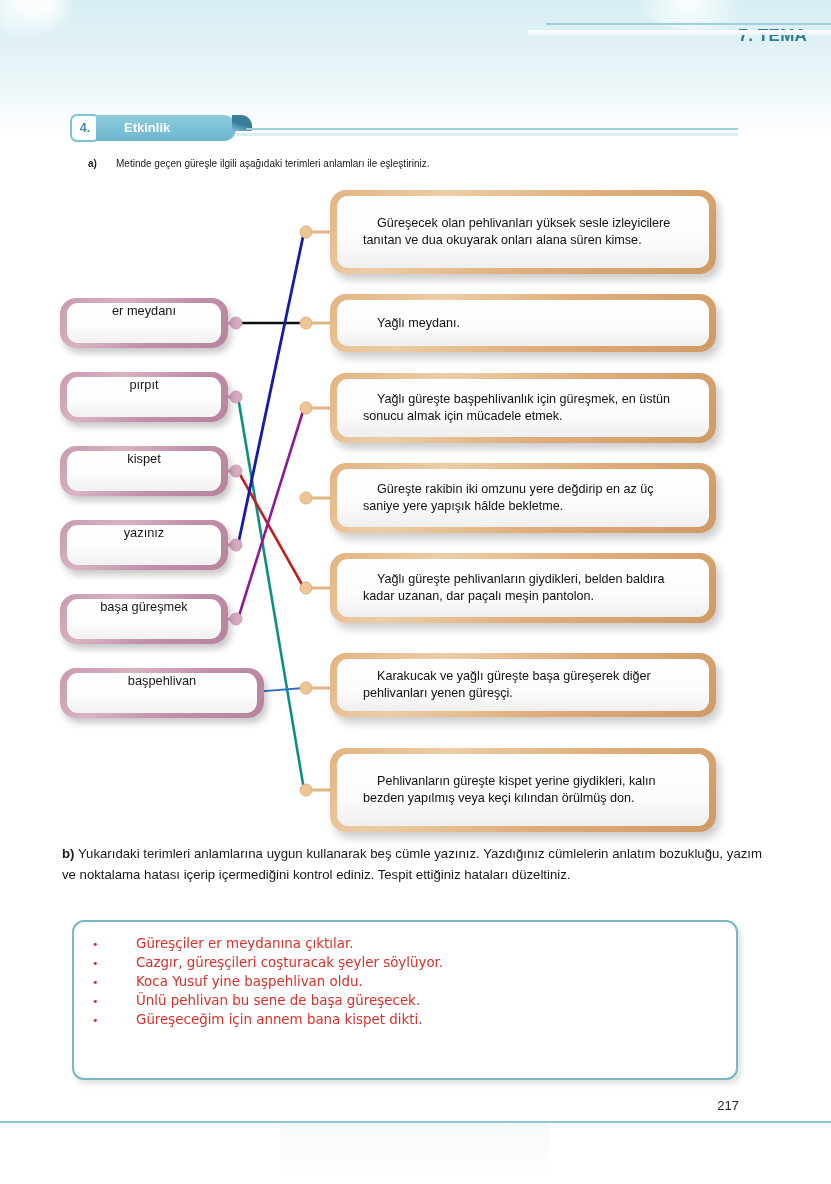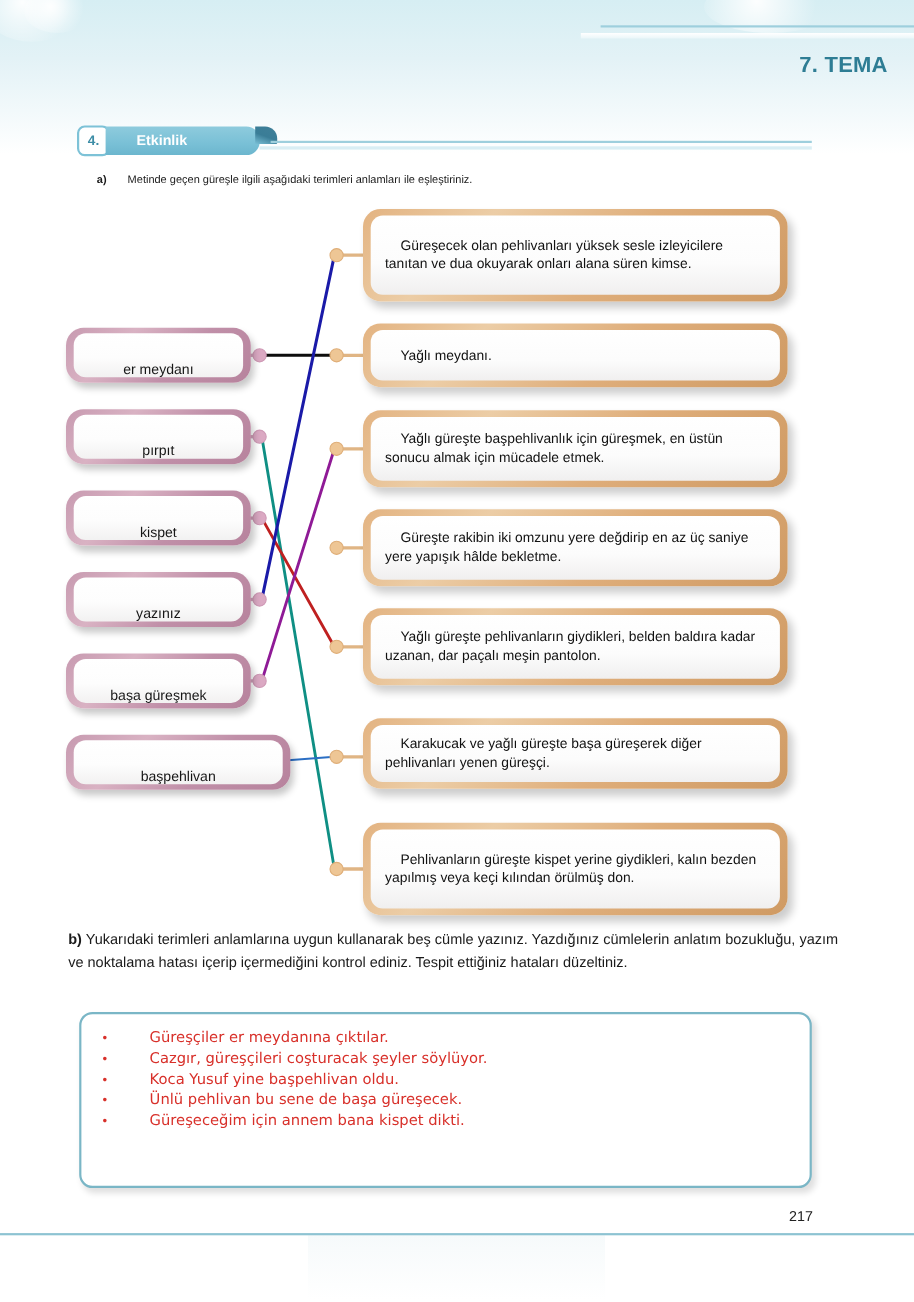--- a/index.html
+++ b/index.html
@@ -48,22 +48,22 @@
   }
   .banner-rule{
     position:absolute;left:546px;top:23px;width:285px;height:2px;
     background:#9ecfdd;
   }
   .banner-rule2{
     position:absolute;left:528px;top:30px;width:303px;height:5px;
     background:linear-gradient(180deg,#ffffff 0%,#eaf6f9 100%);
   }
   .tema{
-    position:absolute;right:24px;top:48px;
-    font-size:20px;font-weight:bold;color:#2e7d94;letter-spacing:.2px;
+    position:absolute;right:24px;top:26px;
+    font-size:17px;font-weight:bold;color:#2e7d94;letter-spacing:.2px;
   }
 
   
   .act{position:absolute;left:70px;top:114px;width:680px;height:28px;}
   .act-num{
     position:absolute;left:0;top:0;width:30px;height:28px;
     background:#ffffff;border:2px solid #7dc2d7;border-radius:7px;
     box-sizing:border-box;
     color:#3d8da6;font-size:12.5px;font-weight:bold;
     display:flex;align-items:center;justify-content:center;
@@ -99,21 +99,21 @@
   .term .frame{
     position:absolute;inset:0;
     border-radius:16px;
     background:linear-gradient(135deg,#c79ab0 0%,#d9b2c3 30%,#c08fa8 62%,#b7839d 100%);
     box-shadow:3px 5px 7px rgba(0,0,0,.22);
   }
   .term .inner{
     position:absolute;left:7px;top:5px;right:7px;bottom:5px;
     border-radius:11px;
     background:linear-gradient(180deg,#ffffff 0%,#fdfdfd 55%,#f2f1f1 100%);
-    display:flex;align-items:flex-end;justify-content:center;
+    display:flex;align-items:flex-start;justify-content:center;
   }
   .term .txt{font-size:12.8px;color:#161616;}
   .term .plate{
     position:absolute;left:12px;top:-4px;width:140px;height:12px;
     background:#ededed;border-radius:6px 6px 0 0;z-index:-1;
   }
 
   
   .def{position:absolute;width:386px;}
   .def .frame{
@@ -121,21 +121,21 @@
     background:linear-gradient(135deg,#e3b381 0%,#eccda6 26%,#dfae7b 58%,#cf9a63 100%);
     box-shadow:4px 6px 8px rgba(0,0,0,.20);
   }
   .def .inner{
     position:absolute;left:7px;top:6px;right:7px;bottom:6px;
     border-radius:11px;
     background:linear-gradient(180deg,#ffffff 0%,#fcfcfc 60%,#f0efef 100%);
     display:flex;align-items:center;
   }
   .def .txt{
-    padding:0 13px;font-size:12.6px;line-height:1.32;color:#111;text-indent:14px;
+    padding:0 26px;font-size:12.6px;line-height:1.32;color:#111;text-indent:14px;
   }
   .def .plate{
     position:absolute;left:16px;top:-4px;width:330px;height:12px;
     background:#ededed;border-radius:6px 6px 0 0;z-index:-1;
   }
 
   
   .qb{
     position:absolute;left:62px;top:843px;width:700px;
     font-size:13.2px;line-height:1.62;color:#1a1a1a;text-align:justify;

